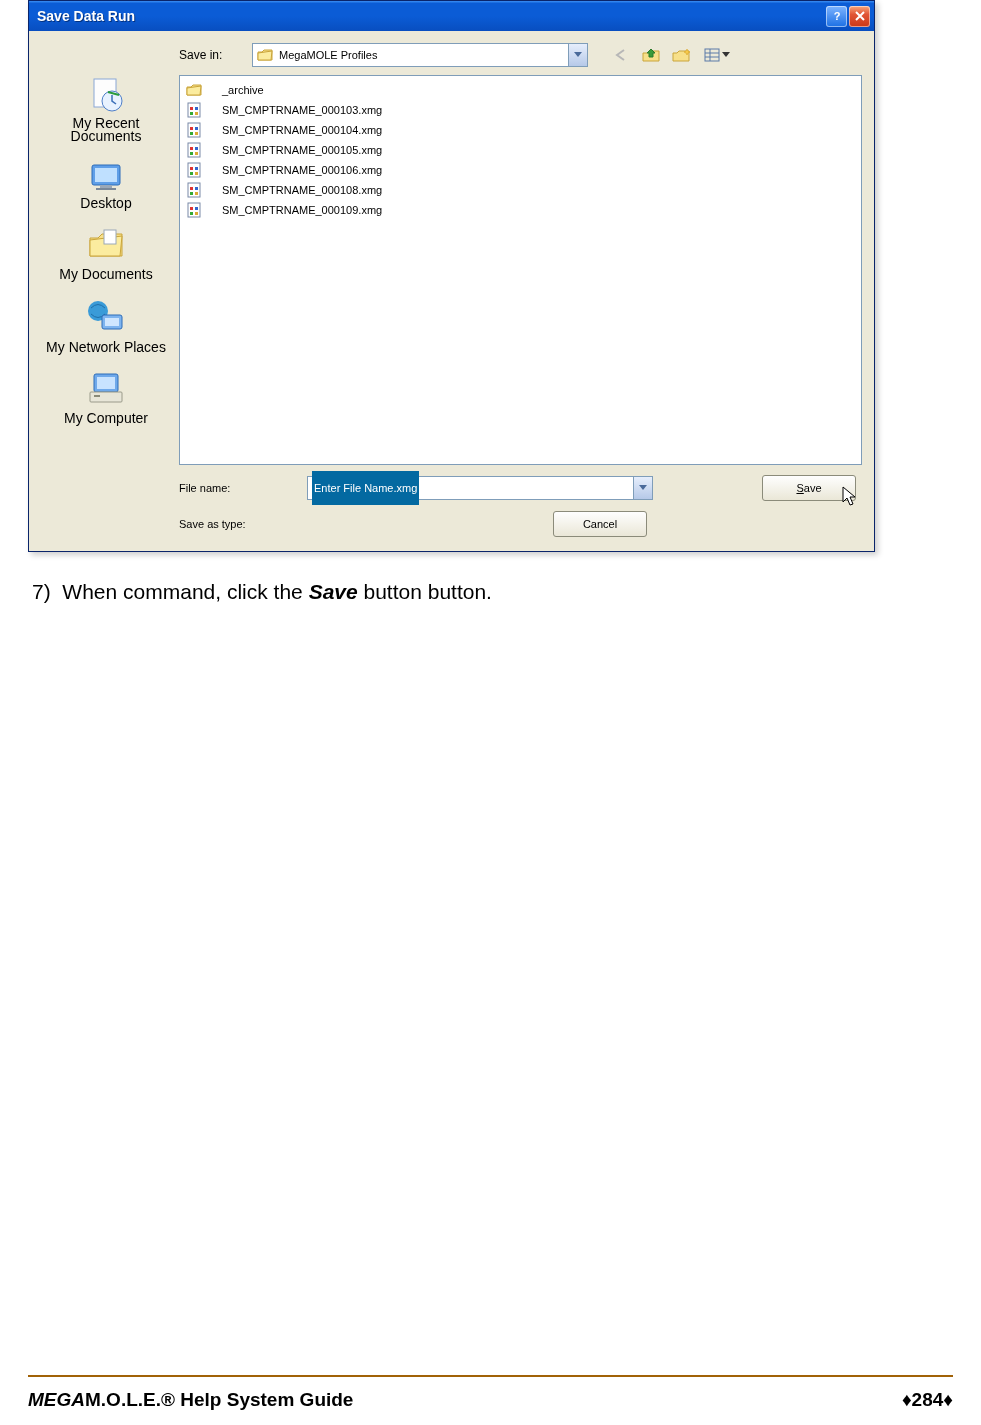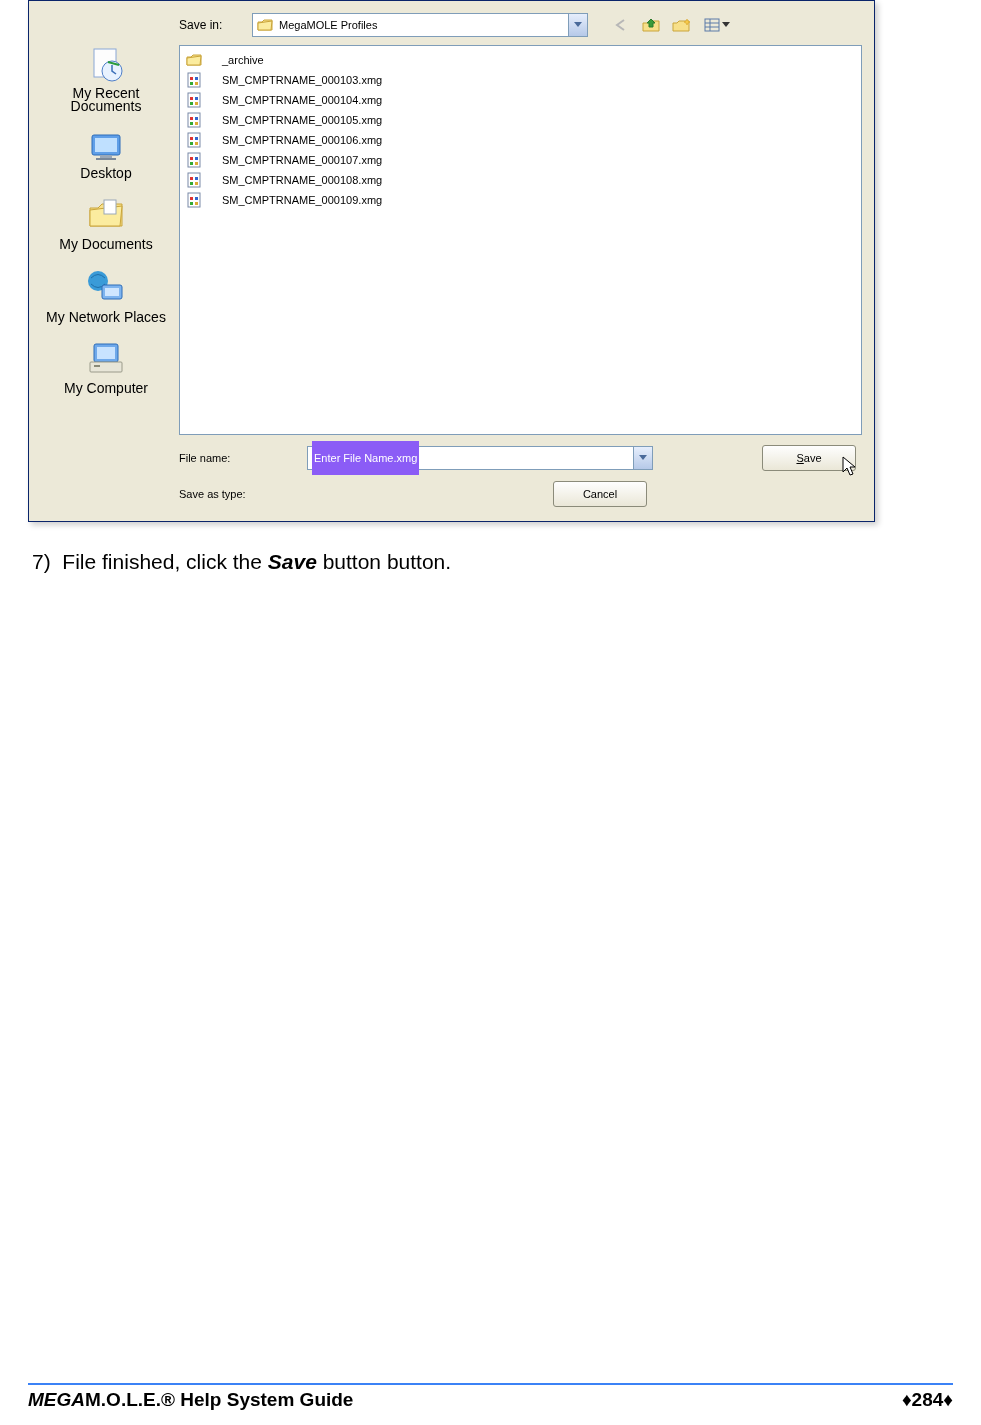--- a/index.html
+++ b/index.html
@@ -118,21 +118,21 @@
   }
   .textcombo {
     height: 22px;
     border: 1px solid #7f9db9;
     background: #fff;
     display:flex; align-items:center;
     position: relative;
   }
   .textcombo .val { padding-left: 4px; flex:1; }
   .textcombo .sel {
-    background: #8b5cf6; color:#fff; padding: 11px 2px;
+    background: #0369a1; color:#fff; padding: 11px 2px;
   }
   .textcombo .dd {
     width: 18px; align-self: stretch;
     background: linear-gradient(to bottom,#e6eefc,#b6c9e8);
     border-left: 1px solid #7f9db9;
     display:flex;align-items:center;justify-content:center;
   }
   .btncol { justify-self: end; padding-right: 6px;}
   .xp-btn {
     width: 92px; height: 24px;
@@ -147,22 +147,22 @@
     font-family: Arial, sans-serif;
     font-size: 21px;
     margin-top: 28px;
     padding-left: 4px;
   }
   .doc-text .bolditalic { font-weight: bold; font-style: italic; }
   .footer {
     position: absolute;
     bottom: 14px;
     left: 28px; right: 28px;
-    border-top: 2px solid #3b82f6;
-    padding-top: 4px;
+    border-top: 2px solid #a16207;
+    padding-top: 12px;
     font-family: Arial, sans-serif;
     font-size: 19px;
     font-weight: bold;
     display: flex;
     justify-content: space-between;
   }
   .footer .left .mega-prefix { font-style: italic; }
   .footer .right { font-weight: bold; }
   svg { display:block; }
   .cursor {
@@ -170,20 +170,33 @@
     right:-4px; bottom:-8px;
     pointer-events:none;
   }
 </style>
 </head>
 <body>
 
 <div class="page">
 
 <div class="dialog">
+  <div class="titlebar">
+    <span class="title">Save Data Run</span>
+    <div class="winbtn help-btn">
+      <svg width="12" height="12" viewBox="0 0 12 12">
+            <text x="6" y="10" text-anchor="middle" font-size="11" font-weight="bold" fill="#fff">?</text>
+          </svg>
+    </div>
+    <div class="winbtn close-btn">
+      <svg width="10" height="10" viewBox="0 0 10 10">
+            <path d="M1 1 L9 9 M9 1 L1 9" stroke="#fff" stroke-width="2"></path>
+          </svg>
+    </div>
+  </div>
 
   <div class="dialog-body">
     <div class="places-bar">
       <div class="place">
         <svg width="40" height="38">
           <rect x="8" y="4" width="22" height="28" fill="#fdfdfd" stroke="#8aa7d6"></rect>
           <circle cx="26" cy="26" r="10" fill="#e8f2ff" stroke="#4f7fc9"></circle>
           <path d="M26 20 L26 26 L30 29" stroke="#3b6fb8" stroke-width="1.5" fill="none"></path>
           <path d="M22 17 L33 20" stroke="#2a9b3a" stroke-width="2"></path>
         </svg>
@@ -318,30 +331,20 @@
           <span>SM_CMPTRNAME_000106.xmg</span>
         </div>
         <div class="fileitem">
           <svg width="16" height="16">
                 <rect x="2" y="1" width="12" height="14" fill="#fff" stroke="#7a8aa8"></rect>
                 <rect x="4" y="5" width="3" height="3" fill="#d33"></rect>
                 <rect x="9" y="5" width="3" height="3" fill="#36c"></rect>
                 <rect x="4" y="10" width="3" height="3" fill="#3a3"></rect>
                 <rect x="9" y="10" width="3" height="3" fill="#da3"></rect>
               </svg>
-          <span>SM_CMPTRNAME_000107.xmg</span>
-        </div>
-        <div class="fileitem">
-          <svg width="16" height="16">
-                <rect x="2" y="1" width="12" height="14" fill="#fff" stroke="#7a8aa8"></rect>
-                <rect x="4" y="5" width="3" height="3" fill="#d33"></rect>
-                <rect x="9" y="5" width="3" height="3" fill="#36c"></rect>
-                <rect x="4" y="10" width="3" height="3" fill="#3a3"></rect>
-                <rect x="9" y="10" width="3" height="3" fill="#da3"></rect>
-              </svg>
           <span>SM_CMPTRNAME_000108.xmg</span>
         </div>
         <div class="fileitem">
           <svg width="16" height="16">
                 <rect x="2" y="1" width="12" height="14" fill="#fff" stroke="#7a8aa8"></rect>
                 <rect x="4" y="5" width="3" height="3" fill="#d33"></rect>
                 <rect x="9" y="5" width="3" height="3" fill="#36c"></rect>
                 <rect x="4" y="10" width="3" height="3" fill="#3a3"></rect>
                 <rect x="9" y="10" width="3" height="3" fill="#da3"></rect>
               </svg>
@@ -373,21 +376,21 @@
           <div class="xp-btn">
             <span>Cancel</span>
           </div>
         </div>
       </div>
     </div>
   </div>
 </div>
 
 <div class="doc-text">
-  <span>7)</span>&nbsp;&nbsp;<span>File finished, click the </span><span class="bolditalic">Save</span><span> button button.</span>
+  <span>7)</span>&nbsp;&nbsp;<span>When command, click the </span><span class="bolditalic">Save</span><span> button button.</span>
 </div>
 
 <div class="footer">
   <div class="left">
     <span class="mega-prefix">MEGA</span><span>M.O.L.E.® Help System Guide</span>
   </div>
   <div class="right">
     <span>♦</span><span>284</span><span>♦</span>
   </div>
 </div>

